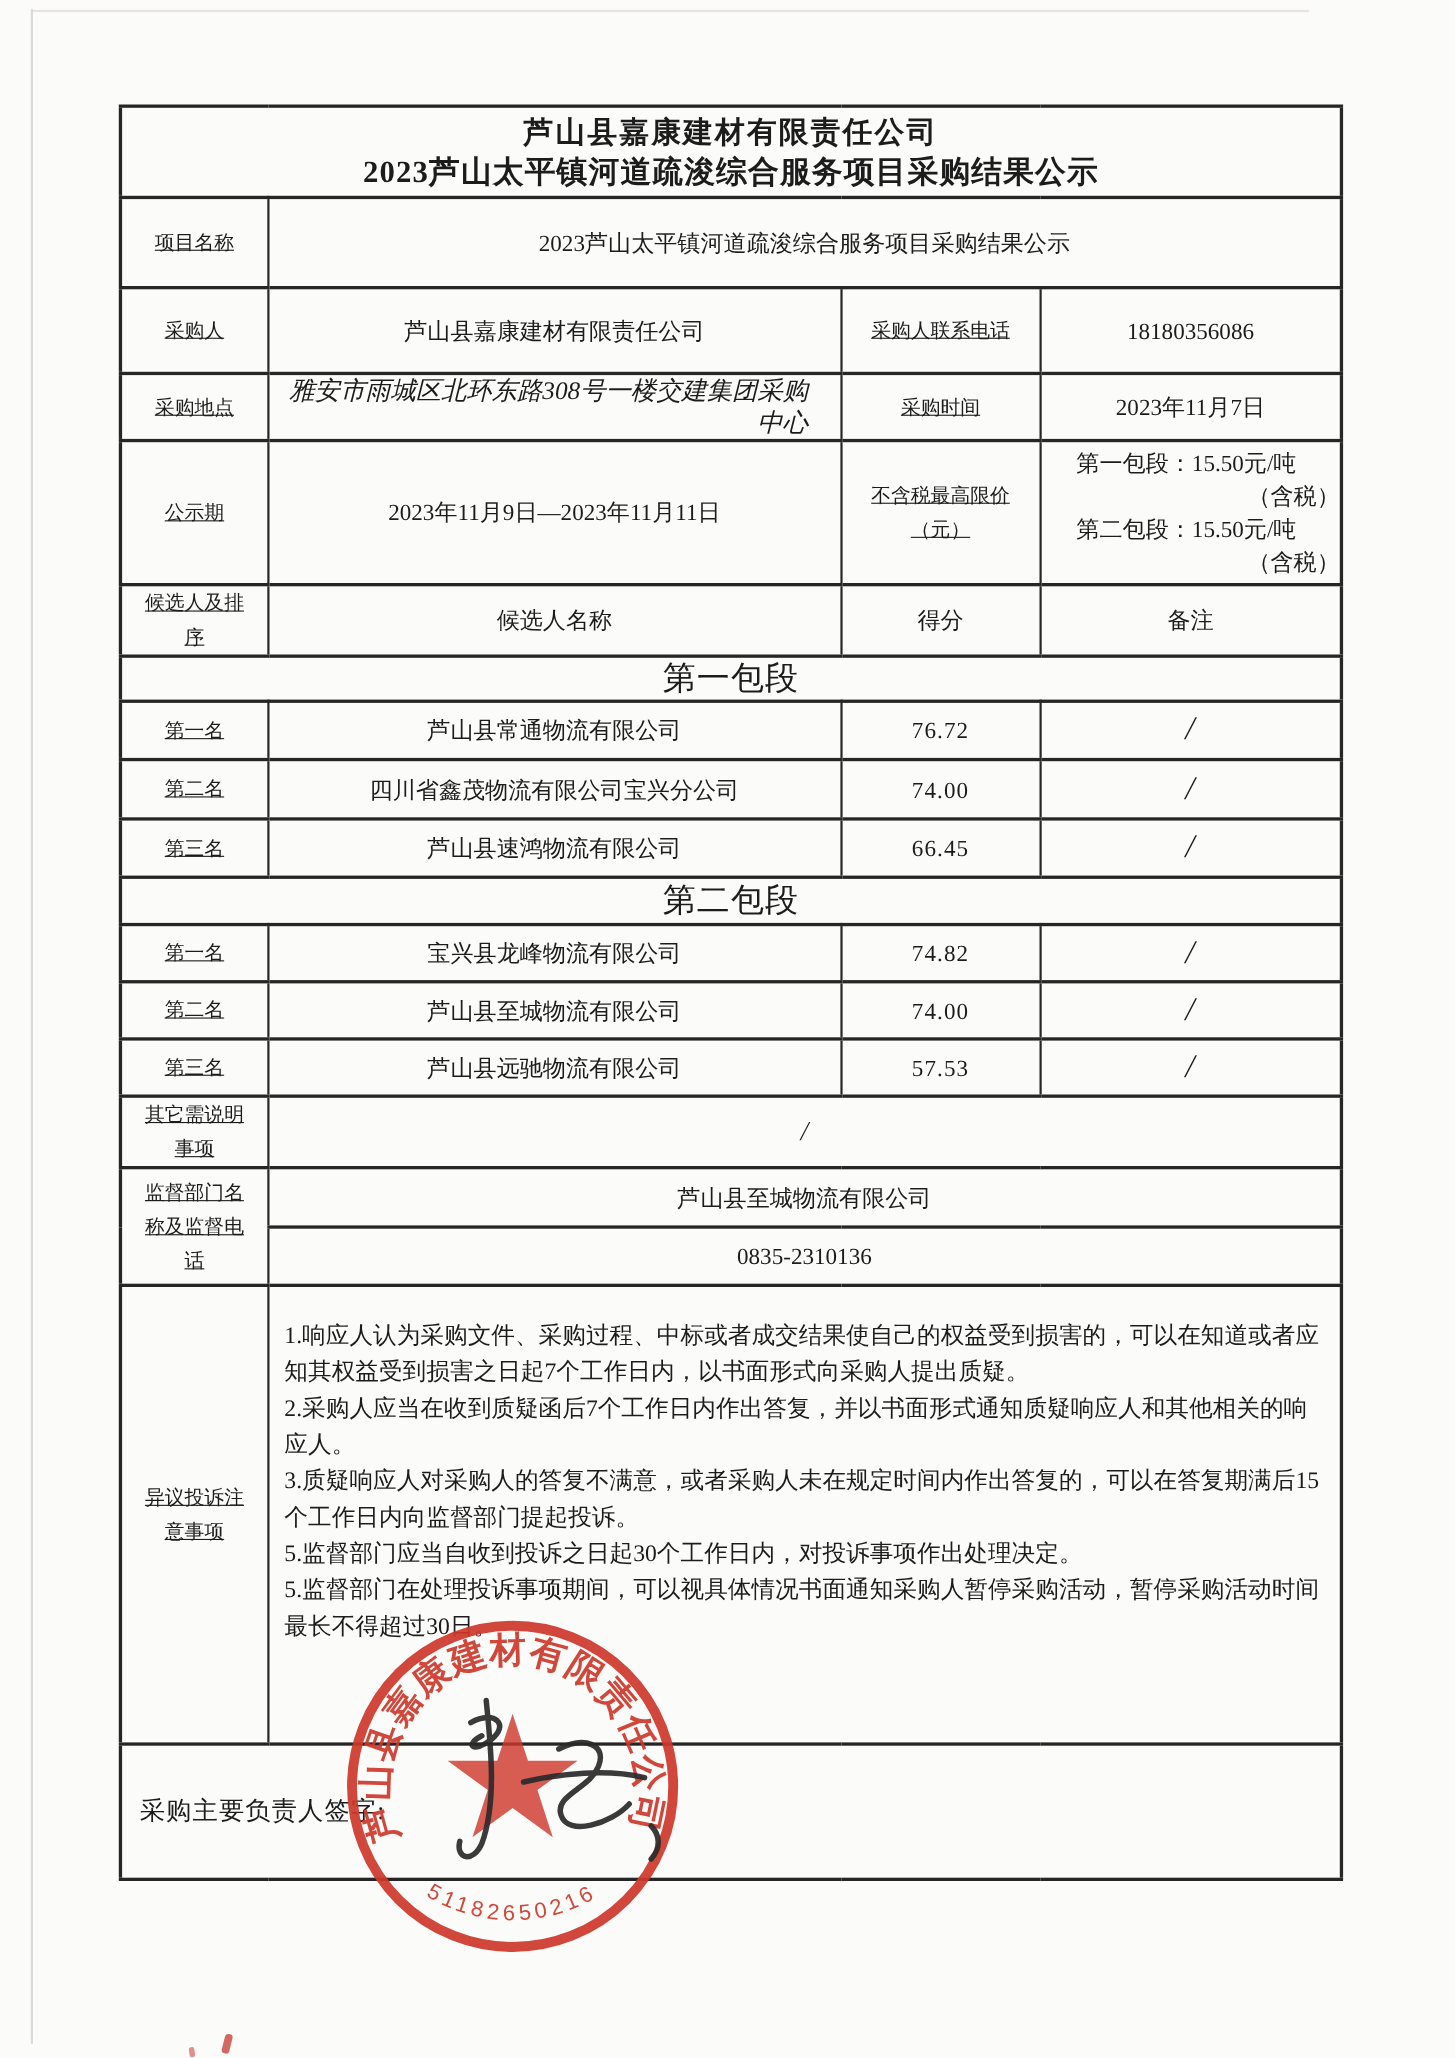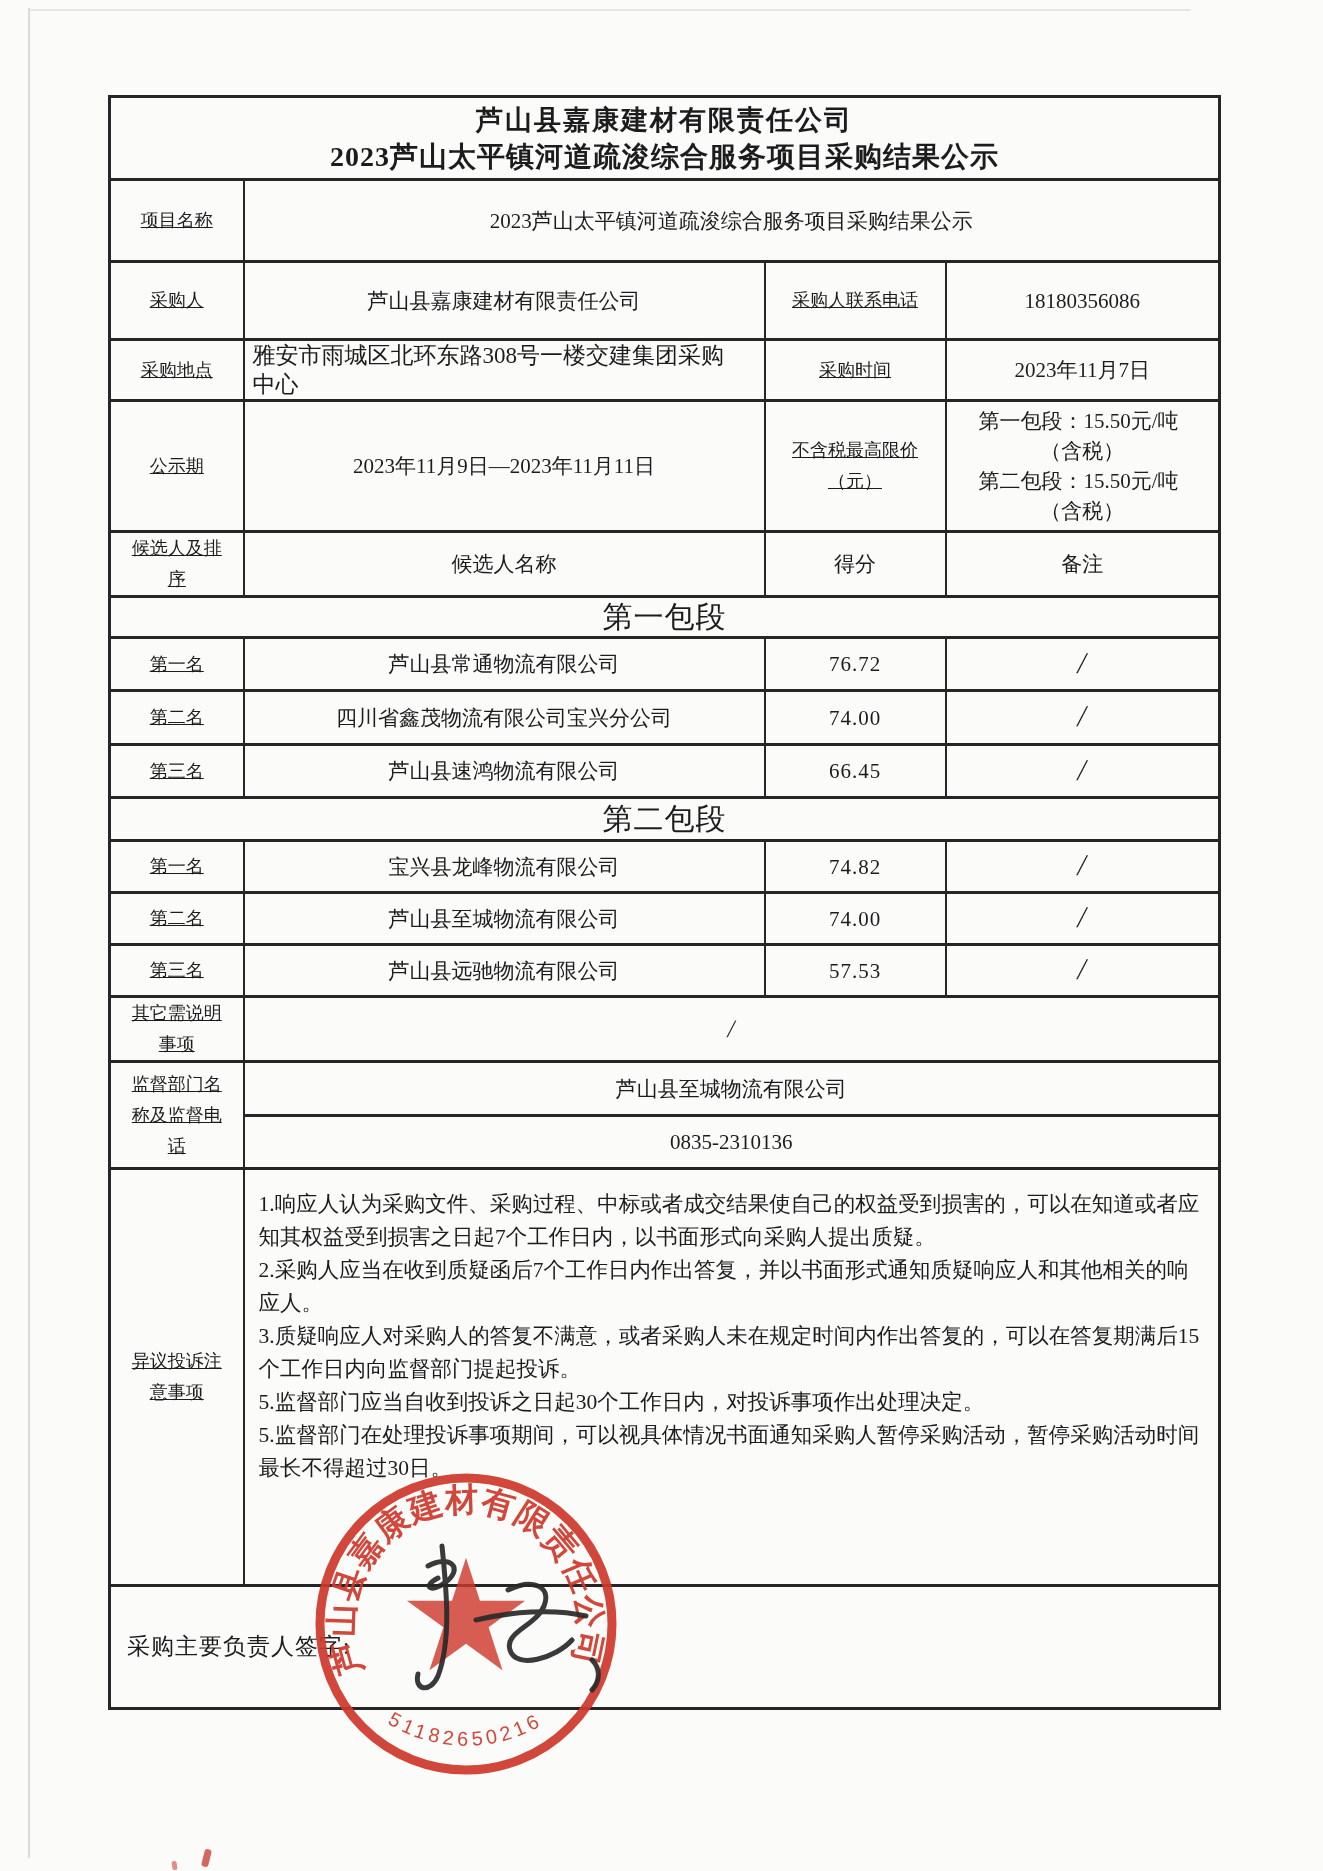--- a/index.html
+++ b/index.html
@@ -26,30 +26,30 @@
     text-align:center;vertical-align:middle;
     font-size:21px;line-height:30px;color:#1c1c1c;
     padding:0;overflow:hidden;
   }
   .title-cell{padding:4px 0 2px 0;}
   .t1{font-size:27px;font-weight:700;line-height:36px;letter-spacing:2px;}
   .t2{font-size:28px;font-weight:700;line-height:38px;letter-spacing:1px;}
   .lab{font-size:18px;padding:0 20px;line-height:31px;text-decoration:underline;}
   .pad3{padding:0 8px;}
   .leftcell{text-align:left;padding:0 8px;}
-  .addr{width:482px;font-size:23px;line-height:29px;text-align:left;}
-  .pl{font-size:21px;line-height:30px;}
+  .addr{width:482px;font-size:23px;line-height:29px;text-align:right;font-style:italic;}
+  .pl{font-size:21px;line-height:30px;text-align:right;}
   .pl-left{text-align:left;padding-left:8px;margin-left:24px;}
   .sect{font-size:30px;letter-spacing:1px;}
   .score{font-size:21px;letter-spacing:1px;}
   .slash{display:inline-block;font-size:30px;font-weight:400;transform:skewX(-10deg);}
   .slash-sm{display:inline-block;font-size:25px;transform:skewX(-10deg);}
   .obj{
     text-align:left;vertical-align:top;
-    padding:18px 14px 0 14px;
+    padding:28px 14px 0 14px;
     font-size:21.5px;line-height:33px;
   }
   .obj .item{margin:0;}
   .sig-cell{text-align:left;padding-left:16px;font-size:23px;letter-spacing:1px;}
   .stamp{position:absolute;left:310px;top:1468px;width:312px;height:312px;z-index:5;opacity:.92;}
   .signature-svg{position:absolute;left:380px;top:1528px;width:270px;height:200px;z-index:6;}
   .red-speck{position:absolute;left:203px;top:1849px;width:7px;height:18px;background:#c5372d;border-radius:3px;transform:rotate(14deg);opacity:.75;z-index:4;}
   .red-dot{position:absolute;left:172px;top:1861px;width:5px;height:9px;background:#cf4a3e;border-radius:2px;transform:rotate(-8deg);opacity:.6;z-index:4;}
 </style>
 </head>

